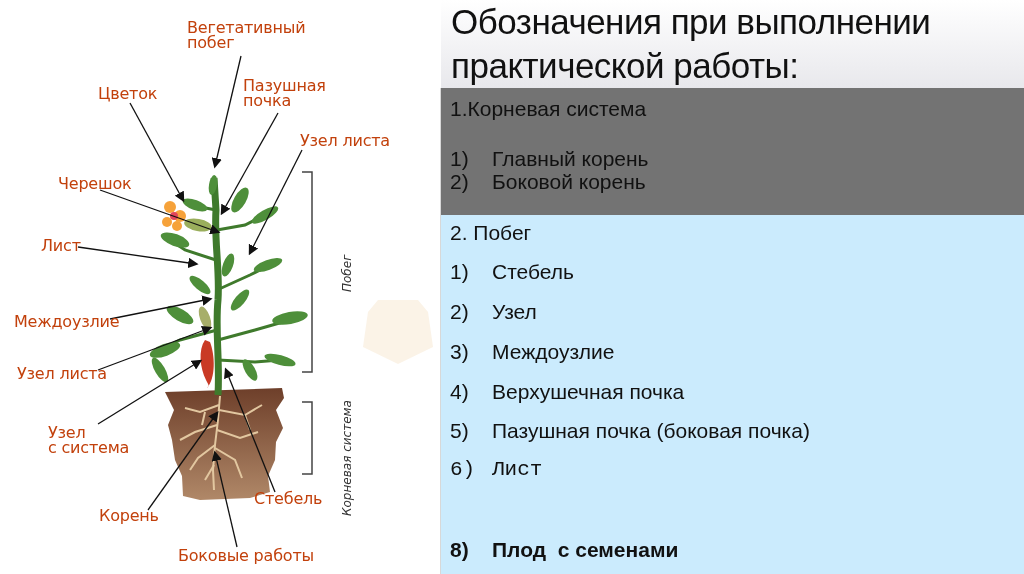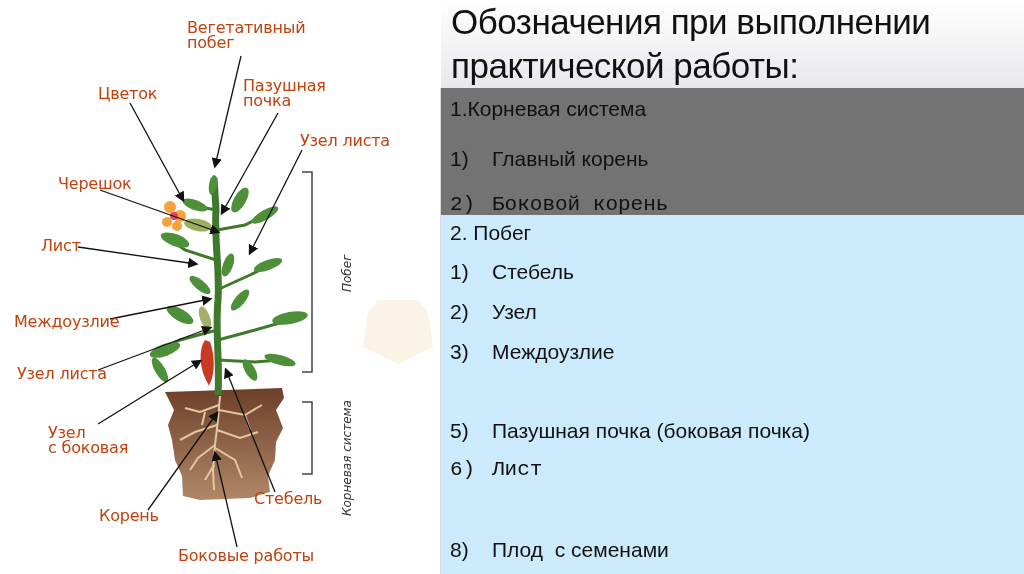--- a/index.html
+++ b/index.html
@@ -146,21 +146,21 @@
     <div>Пазушная</div>
     <div>почка</div>
   </div>
   <div class="lbl" style="left:300px; top:133px;">Узел листа</div>
   <div class="lbl" style="left:58px; top:176px;">Черешок</div>
   <div class="lbl" style="left:41px; top:238px;">Лист</div>
   <div class="lbl" style="left:14px; top:314px;">Междоузлие</div>
   <div class="lbl" style="left:17px; top:366px;">Узел листа</div>
   <div class="lbl" style="left:48px; top:425px;">
     <div>Узел</div>
-    <div>с боковая</div>
+    <div>с система</div>
   </div>
   <div class="lbl" style="left:254px; top:491px;">Стебель</div>
   <div class="lbl" style="left:99px; top:508px;">Корень</div>
   <div class="lbl" style="left:178px; top:548px;">Боковые работы</div>
 
   <div class="vlbl" style="left:340px; top:292px;">Побег</div>
   <div class="vlbl" style="left:340px; top:516px;">Корневая система</div>
 
   <svg width="80" height="80" style="position:absolute; left:358px; top:292px; opacity:0.12;">
     <path d="M10,20 L20,8 L60,8 L70,20 L75,55 L40,72 L5,55 Z" fill="#e0a040"></path>
@@ -175,39 +175,42 @@
       <div>Обозначения при выполнении</div>
       <div>практической работы:</div>
     </div>
   </div>
 
   <div class="yellow">
     <div class="row" style="top:8px;">1.Корневая система</div>
     <div class="row" style="top:58px;">
       <span class="num">1)</span><span>Главный корень</span>
     </div>
-    <div class="row" style="top:104px;font-family:Liberation Mono, monospace;">
+    <div class="row" style="top:81px;">
       <span class="num">2)</span><span>Боковой корень</span>
     </div>
   </div>
 
   <div class="blue">
     <div class="row" style="top:5px;">2. Побег</div>
     <div class="row" style="top:44px;">
       <span class="num">1)</span><span>Стебель</span>
     </div>
     <div class="row" style="top:84px;">
       <span class="num">2)</span><span>Узел</span>
     </div>
     <div class="row" style="top:124px;">
       <span class="num">3)</span><span>Междоузлие</span>
     </div>
+    <div class="row" style="top:164px;">
+      <span class="num">4)</span><span>Верхушечная почка</span>
+    </div>
     <div class="row" style="top:203px;">
       <span class="num">5)</span><span>Пазушная почка (боковая почка)</span>
     </div>
     <div class="row" style="top:242px;font-family:Liberation Mono, monospace;">
       <span class="num">6)</span><span>Лист</span>
     </div>
-    <div class="row" style="top:322px;">
+    <div class="row" style="top:322px;font-weight:bold;">
       <span class="num">8)</span><span style="white-space:pre;">Плод  с семенами</span>
     </div>
   </div>
 </div>
 
 </body></html>

